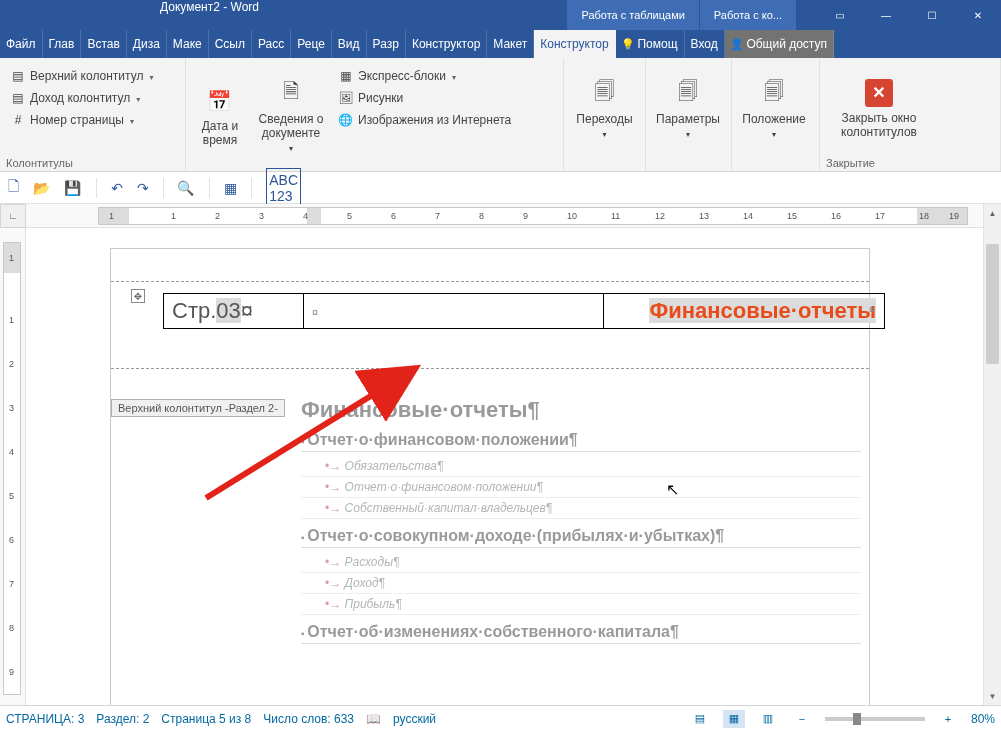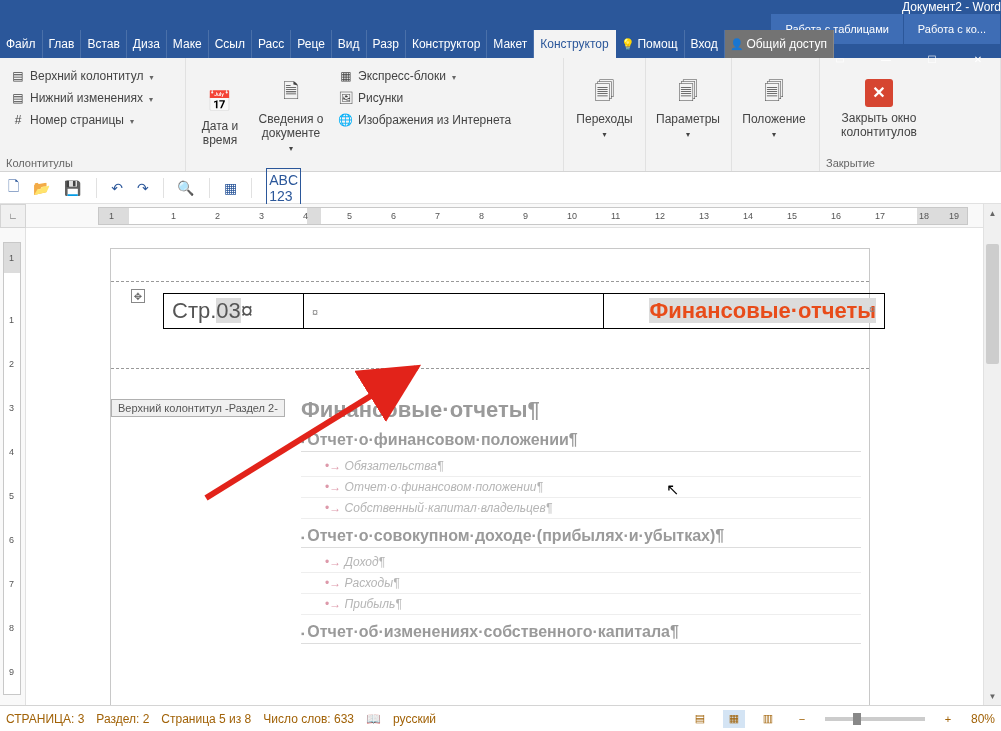--- a/index.html
+++ b/index.html
@@ -1,19 +1,19 @@
 <!DOCTYPE html>
 <html><head>
 <meta charset="utf-8">
 <style>
 * { margin: 0; padding: 0; box-sizing: border-box; font-family: "Segoe UI", Tahoma, sans-serif; }
 body { width: 1001px; height: 731px; overflow: hidden; background: #fff; position: relative; }
 
 
-.titlebar { height: 30px; background: #2b579a; display: flex; align-items: flex-end; color: #fff; font-size: 12px; flex-direction: column; }
+.titlebar { height: 30px; background: #2b579a; display: flex; align-items: flex-start; color: #fff; font-size: 12px; }
 .title-text { flex: 0 0 auto; margin-left: 160px; }
 .context-tabs { display: flex; margin-left: auto; }
 .ctx-tab { padding: 0 14px; height: 30px; line-height: 30px; background: #3e6db5; margin-right: 1px; font-size: 11px; }
 .win-controls { display: flex; margin-left: 20px; }
 .win-btn { width: 46px; height: 30px; display: flex; align-items: center; justify-content: center; color: #fff; font-size: 10px; }
 
 
 .maintabs { height: 28px; background: #2b579a; display: flex; align-items: stretch; color: #fff; font-size: 12px; }
 .mtab { padding: 0 6px; display: flex; align-items: center; border-right: 1px solid rgba(255,255,255,0.15); white-space: nowrap; }
 .mtab.active { background: #f3f3f3; color: #2b579a; }
@@ -79,21 +79,21 @@
 
 
 .cursor { position: absolute; font-size: 16px; color: #000; }
 
 
 .vscroll { position: absolute; right: 0; top: 204px; bottom: 26px; width: 18px; background: #f0f0f0; border-left: 1px solid #e1e1e1; }
 .vscroll .arrow { height: 18px; display: flex; align-items: center; justify-content: center; font-size: 8px; color: #666; }
 .vscroll .thumb { position: absolute; top: 40px; left: 2px; right: 2px; height: 120px; background: #cdcdcd; border-radius: 2px; }
 
 
-.statusbar { position: absolute; left: 0; right: 0; bottom: 0; height: 26px; background: #fff; border-top: 1px solid #d4d4d4; display: flex; align-items: center; font-size: 12px; color: #a16207; padding: 0 6px; gap: 12px; }
+.statusbar { position: absolute; left: 0; right: 0; bottom: 0; height: 26px; background: #fff; border-top: 1px solid #d4d4d4; display: flex; align-items: center; font-size: 12px; color: #0369a1; padding: 0 6px; gap: 12px; }
 .statusbar .spacer { flex: 1; }
 .statusbar .vbtn { width: 22px; height: 18px; display: flex; align-items: center; justify-content: center; font-size: 11px; }
 .zoom-slider { width: 100px; height: 4px; background: #ccc; position: relative; }
 .zoom-slider .knob { position: absolute; left: 28px; top: -4px; width: 8px; height: 12px; background: #888; }
 </style>
 </head>
 <body>
 
 <div class="titlebar">
   <span class="title-text">Документ2 - Word</span>
@@ -138,21 +138,21 @@
   <div class="rgroup" style="width:186px">
     <div class="rgroup-body">
       <div class="vstack" style="padding-top:4px">
         <div class="hitem">
             <span class="icon16">▤</span>
             <span>Верхний колонтитул</span>
             <span class="drop"></span>
           </div>
         <div class="hitem">
             <span class="icon16">▤</span>
-            <span>Нижний изменениях</span>
+            <span>Доход колонтитул</span>
             <span class="drop"></span>
           </div>
         <div class="hitem">
             <span class="icon16">#</span>
             <span>Номер страницы</span>
             <span class="drop"></span>
           </div>
       </div>
     </div>
     <div class="rgroup-label">Колонтитулы</div>
@@ -307,22 +307,22 @@
     </div>
     <div class="header-label-tab">Верхний колонтитул -Раздел 2-</div>
 
     <div class="body-content">
       <div class="h1">Финансовые·отчеты¶</div>
       <div class="h2">Отчет·о·финансовом·положении¶</div>
       <div class="li">Обязательства¶</div>
       <div class="li">Отчет·о·финансовом·положении¶</div>
       <div class="li">Собственный·капитал·владельцев¶</div>
       <div class="h2">Отчет·о·совокупном·доходе·(прибылях·и·убытках)¶</div>
+      <div class="li">Расходы¶</div>
       <div class="li">Доход¶</div>
-      <div class="li">Расходы¶</div>
       <div class="li">Прибыль¶</div>
       <div class="h2">Отчет·об·изменениях·собственного·капитала¶</div>
     </div>
   </div>
 
   <svg class="arrow-svg" width="960" height="480">
     <defs>
         <marker id="ah" markerWidth="12" markerHeight="12" refX="9" refY="5" orient="auto">
           <path d="M0,0 L10,5 L0,10 Z" fill="#e2231a"></path>
         </marker>

